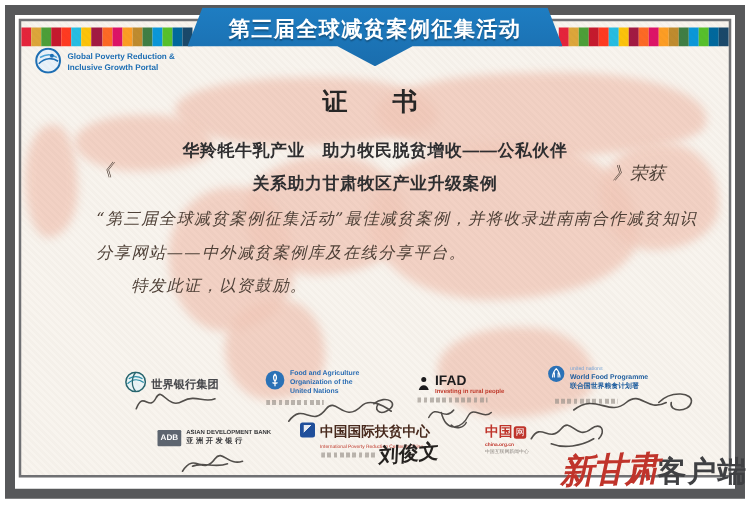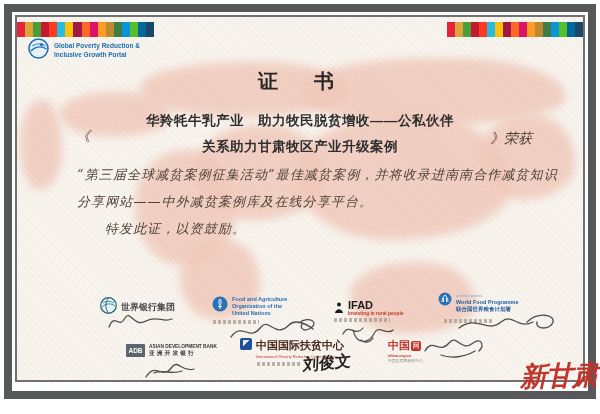--- a/index.html
+++ b/index.html
@@ -263,18 +263,22 @@
       </div>
       <div class="dom">china.org.cn</div>
       <div class="orgname">中国互联网新闻中心</div>
     </div>
     <svg class="sig" style="left:404px;top:318px;" width="66" height="28" viewBox="0 0 66 28">
       <path d="M4 16 C12 2 18 20 28 8 C36 -2 40 18 52 8 C60 2 64 10 58 16 M20 20 C30 24 44 22 54 16" stroke="#35322f" stroke-width="1.3" fill="none" stroke-linecap="round"></path>
     </svg>
 
   </div>
 
+  <div class="ribbon" style="background: linear-gradient(rgb(30, 125, 194), rgb(26, 109, 173));">
+    <span>第三届全球减贫案例征集活动</span>
+  </div>
 
   <div class="watermark">
     <span class="red">新甘肃</span>
+    <span class="dark">客户端</span>
   </div>
 
 </div>
 
 </body></html>

